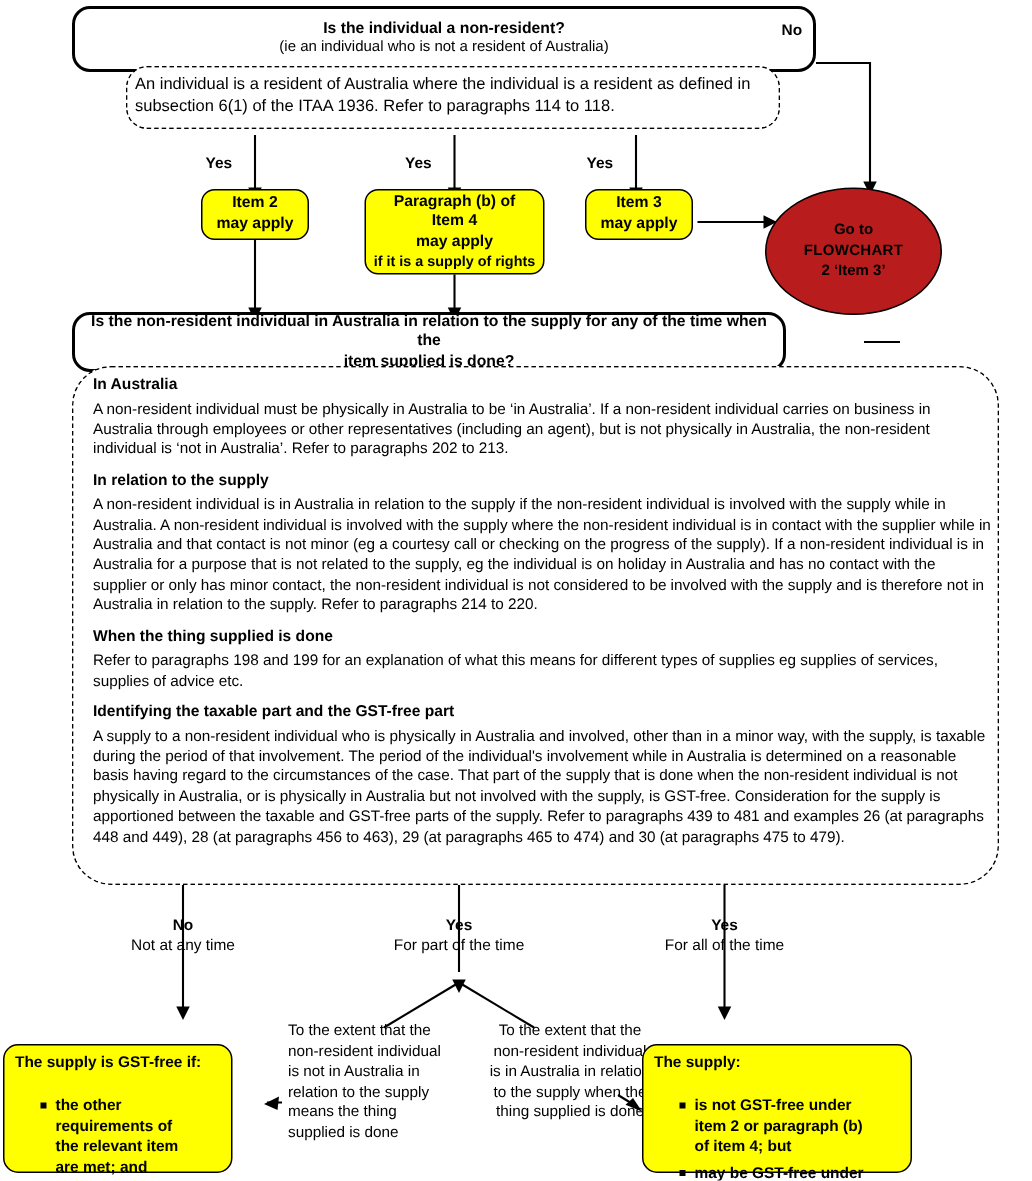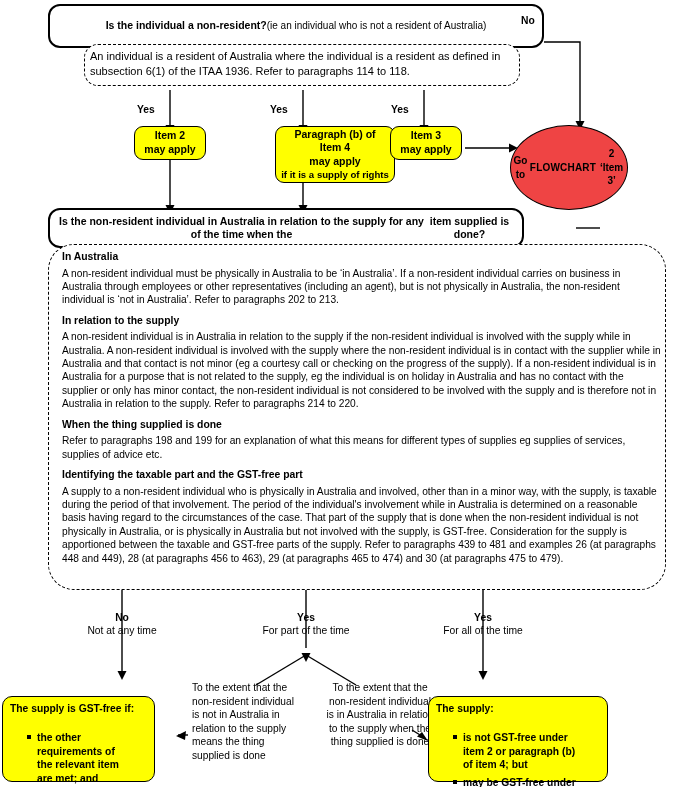--- a/index.html
+++ b/index.html
@@ -13,21 +13,21 @@
   }
   #chart{position:relative;width:688px;height:787px;}
 
   
   .node{position:absolute;box-sizing:border-box;}
 
   .qbox{
     border:2.5px solid #000;
     border-radius:12px;
     background:#fff;
-    display:flex;flex-direction:row;
+    display:flex;flex-direction:column;
     align-items:center;justify-content:center;
     text-align:center;
     font-size:10.5px;
     font-weight:bold;
     line-height:1.28;
     padding:4px 8px;
   }
   .qbox .sub{font-weight:normal;font-size:10px;}
 
   .ybox{
@@ -39,22 +39,22 @@
     text-align:center;
     font-size:10.5px;
     font-weight:bold;
     line-height:1.3;
     padding:3px 5px;
   }
 
   .yellipse{
     border:1.6px solid #000;
     border-radius:50%;
-    background:#ef4444;
-    display:flex;
+    background:#b91c1c;
+    display:flex;flex-direction:column;
     align-items:center;justify-content:center;
     text-align:center;
     font-size:10px;
     font-weight:bold;
     line-height:1.34;
   }
   .yellipse .smallcaps{font-variant:small-caps;letter-spacing:.2px;}
 
   .callout{
     border:1.6px dashed #000;
@@ -201,21 +201,21 @@
 
   <div class="lbl" style="left:137px;top:104px;font-weight:bold;">Yes</div>
   <div class="lbl" style="left:270px;top:104px;font-weight:bold;">Yes</div>
   <div class="lbl" style="left:391px;top:104px;font-weight:bold;">Yes</div>
 
   <div class="node ybox" style="left:134px;top:126px;width:72px;height:34px;">
     <span>Item 2</span>
     <span>may apply</span>
   </div>
 
-  <div class="node ybox" style="left:243px;top:126px;width:120px;height:57px;margin-left:32px;">
+  <div class="node ybox" style="left:243px;top:126px;width:120px;height:57px;">
     <span>Paragraph (b) of</span>
     <span>Item 4</span>
     <span>may apply</span>
     <span style="font-size:9.6px;">if it is a supply of rights</span>
   </div>
 
   <div class="node ybox" style="left:390px;top:126px;width:72px;height:34px;">
     <span>Item 3</span>
     <span>may apply</span>
   </div>

